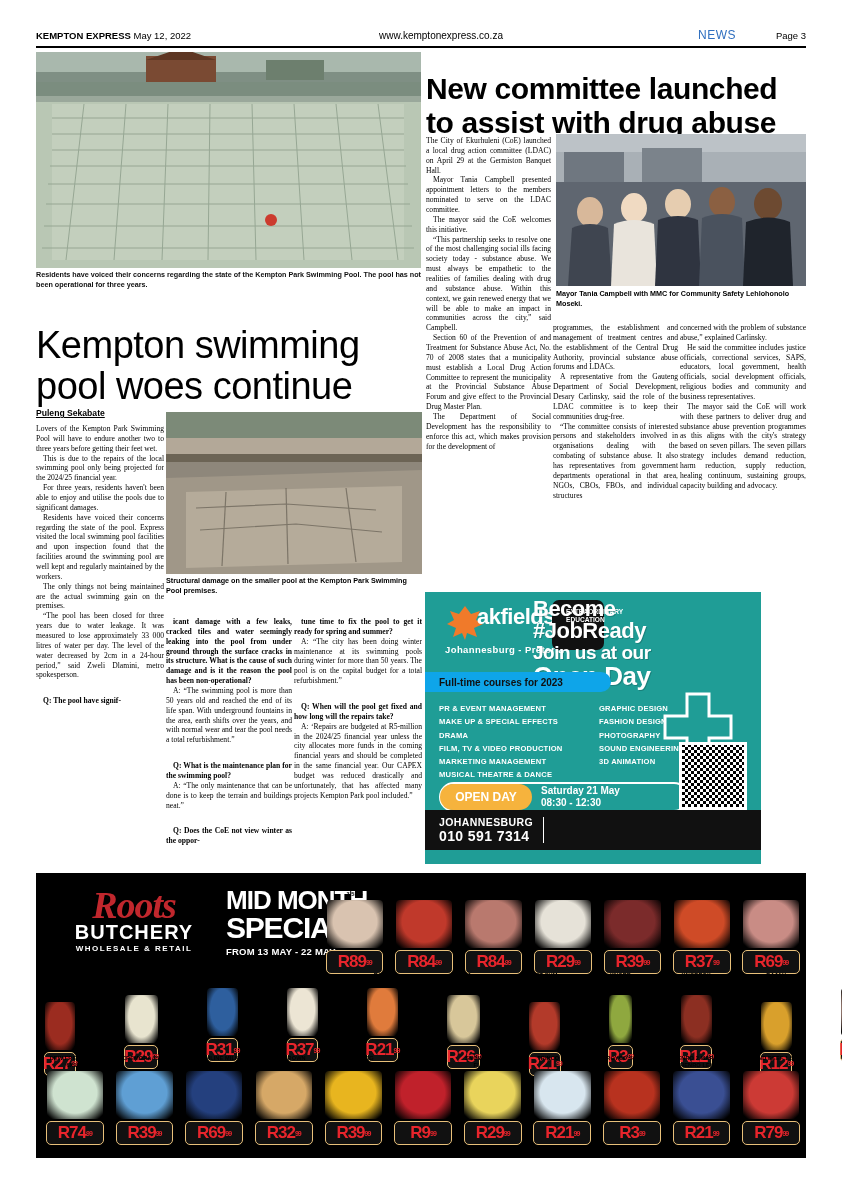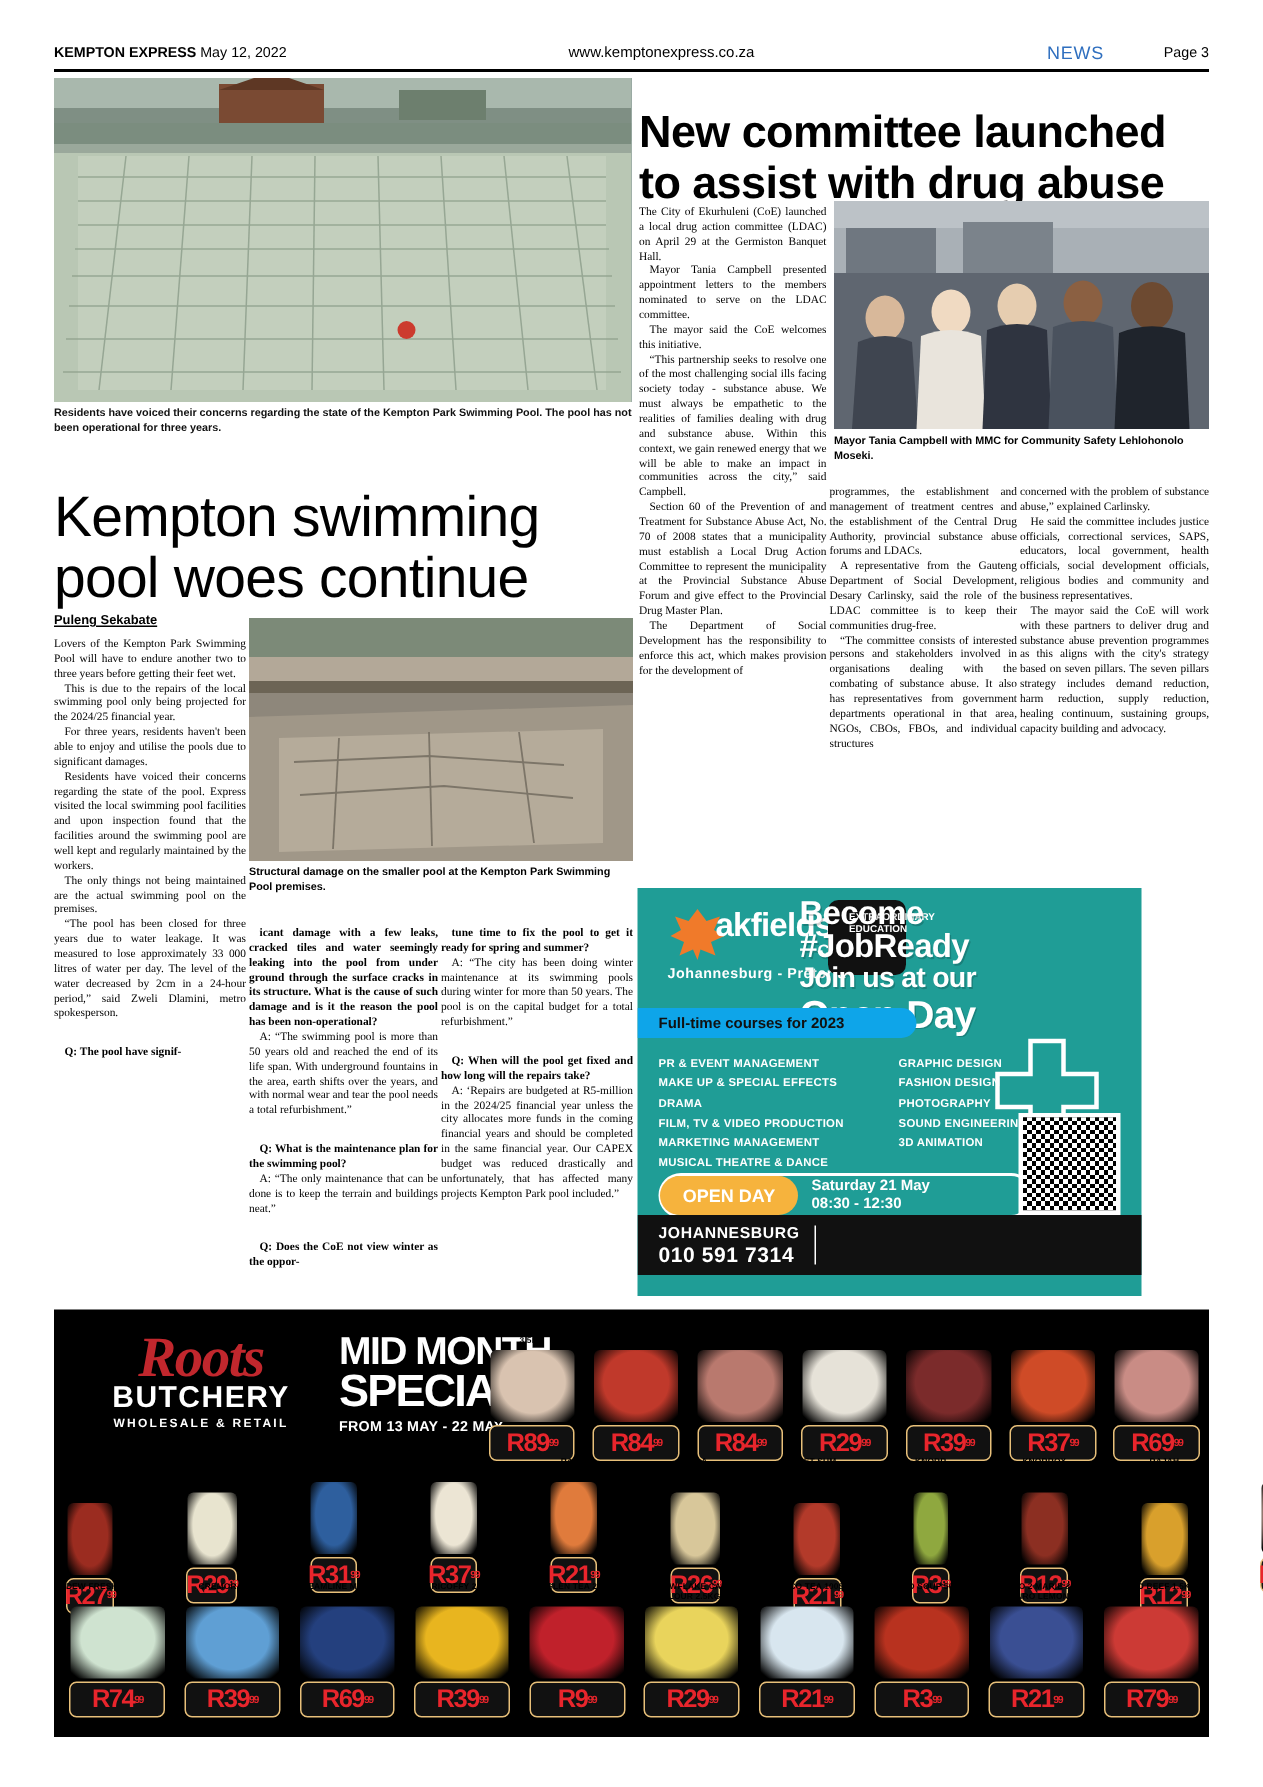--- a/index.html
+++ b/index.html
@@ -246,21 +246,21 @@
       <rect x="0" y="42" width="256" height="8" fill="#6c6455"></rect>
     </svg>
   </div>
   <div class="photo-small-cap">Structural damage on the smaller pool at the Kempton Park Swimming Pool premises.</div>
 
   <div class="col-serif" id="pool-c1">
       <p class="noind">Lovers of the Kempton Park Swimming Pool will have to endure another two to three years before getting their feet wet.</p>
       <p>This is due to the repairs of the local swimming pool only being projected for the 2024/25 financial year.</p>
       <p>For three years, residents haven't been able to enjoy and utilise the pools due to significant damages.</p>
       <p>Residents have voiced their concerns regarding the state of the pool. Express visited the local swimming pool facilities and upon inspection found that the facilities around the swimming pool are well kept and regularly maintained by the workers.</p>
-      <p>The only things not being maintained are the actual swimming pool on the premises.</p>
+      <p>The only things not being maintained are the actual swimming gain on the premises.</p>
       <p>“The pool has been closed for three years due to water leakage. It was measured to lose approximately 33 000 litres of water per day. The level of the water decreased by 2cm in a 24-hour period,” said Zweli Dlamini, metro spokesperson.</p>
       <p class="q">Q: The pool have signif-</p>
     </div>
   <div class="col-serif" id="pool-c2">
       <p class="q noind">icant damage with a few leaks, cracked tiles and water seemingly leaking into the pool from under ground through the surface cracks in its structure. What is the cause of such damage and is it the reason the pool has been non-operational?</p>
       <p class="">A: “The swimming pool is more than 50 years old and reached the end of its life span. With underground fountains in the area, earth shifts over the years, and with normal wear and tear the pool needs a total refurbishment.”</p>
       <p class="q">Q: What is the maintenance plan for the swimming pool?</p>
       <p class="">A: “The only maintenance that can be done is to keep the terrain and buildings neat.”</p>
       <p class="q">Q: Does the CoE not view winter as the oppor-</p>
     </div>
@@ -555,20 +555,28 @@
       </div>
       <div class="ritem">
         <div class="rname">CREAMLINE MILK 6X1LT</div>
         <div class="rpic" style="background: radial-gradient(at 50% 45%, rgb(36, 64, 126) 0%, rgb(36, 64, 126) 55%, rgb(0, 0, 0) 92%);"></div>
         <div class="rprice">
           <span>R69</span>
           <sup>99</sup>
         </div>
       </div>
       <div class="ritem">
+        <div class="rname">SELATI BROWN SUGAR 2KG</div>
+        <div class="rpic" style="background: radial-gradient(at 50% 45%, rgb(214, 168, 103) 0%, rgb(214, 168, 103) 55%, rgb(0, 0, 0) 92%);"></div>
+        <div class="rprice">
+          <span>R32</span>
+          <sup>99</sup>
+        </div>
+      </div>
+      <div class="ritem">
         <div class="rname">RICOFFY 250G</div>
         <div class="rpic" style="background: radial-gradient(at 50% 45%, rgb(232, 181, 31) 0%, rgb(232, 181, 31) 55%, rgb(0, 0, 0) 92%);"></div>
         <div class="rprice">
           <span>R39</span>
           <sup>99</sup>
         </div>
       </div>
       <div class="ritem">
         <div class="rname">GLEN TEA 26S</div>
         <div class="rpic" style="background: radial-gradient(at 50% 45%, rgb(192, 33, 43) 0%, rgb(192, 33, 43) 55%, rgb(0, 0, 0) 92%);"></div>

